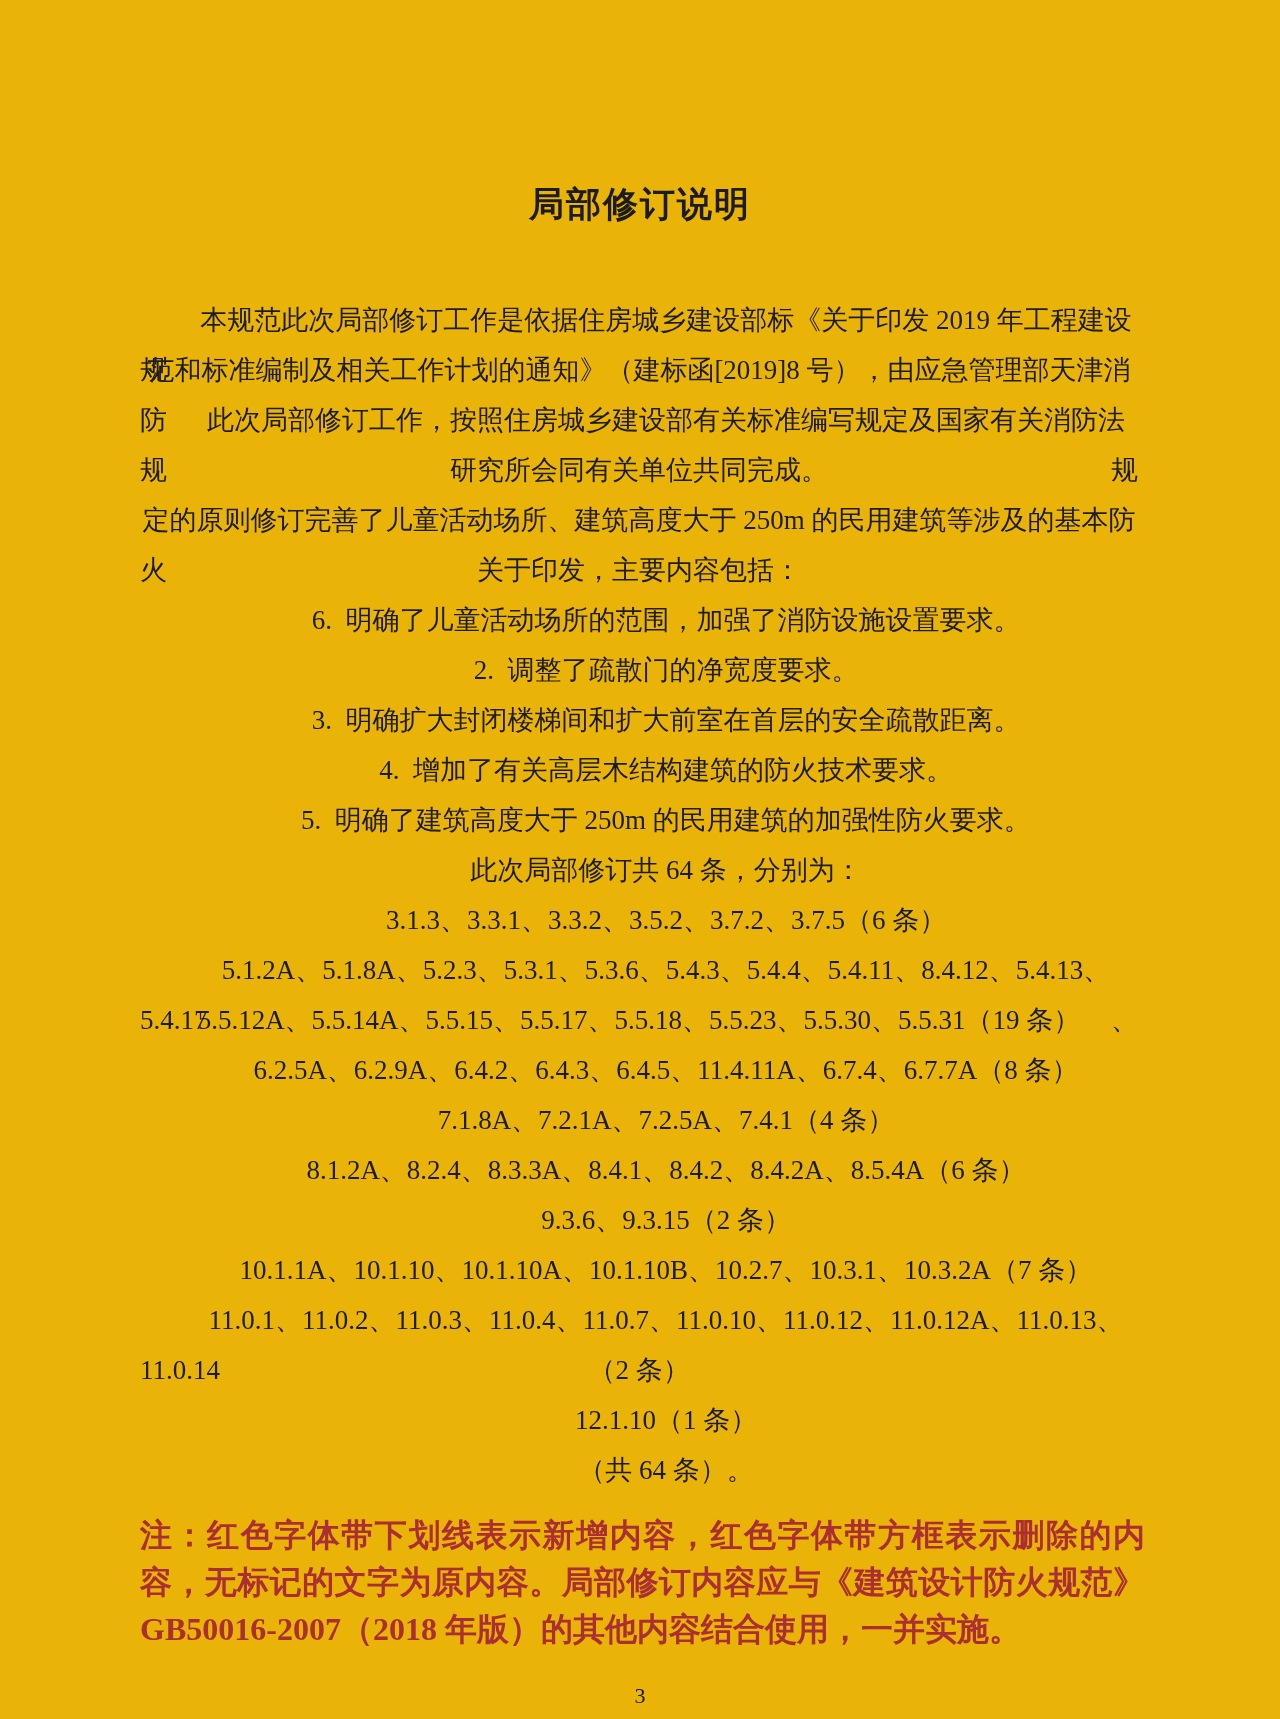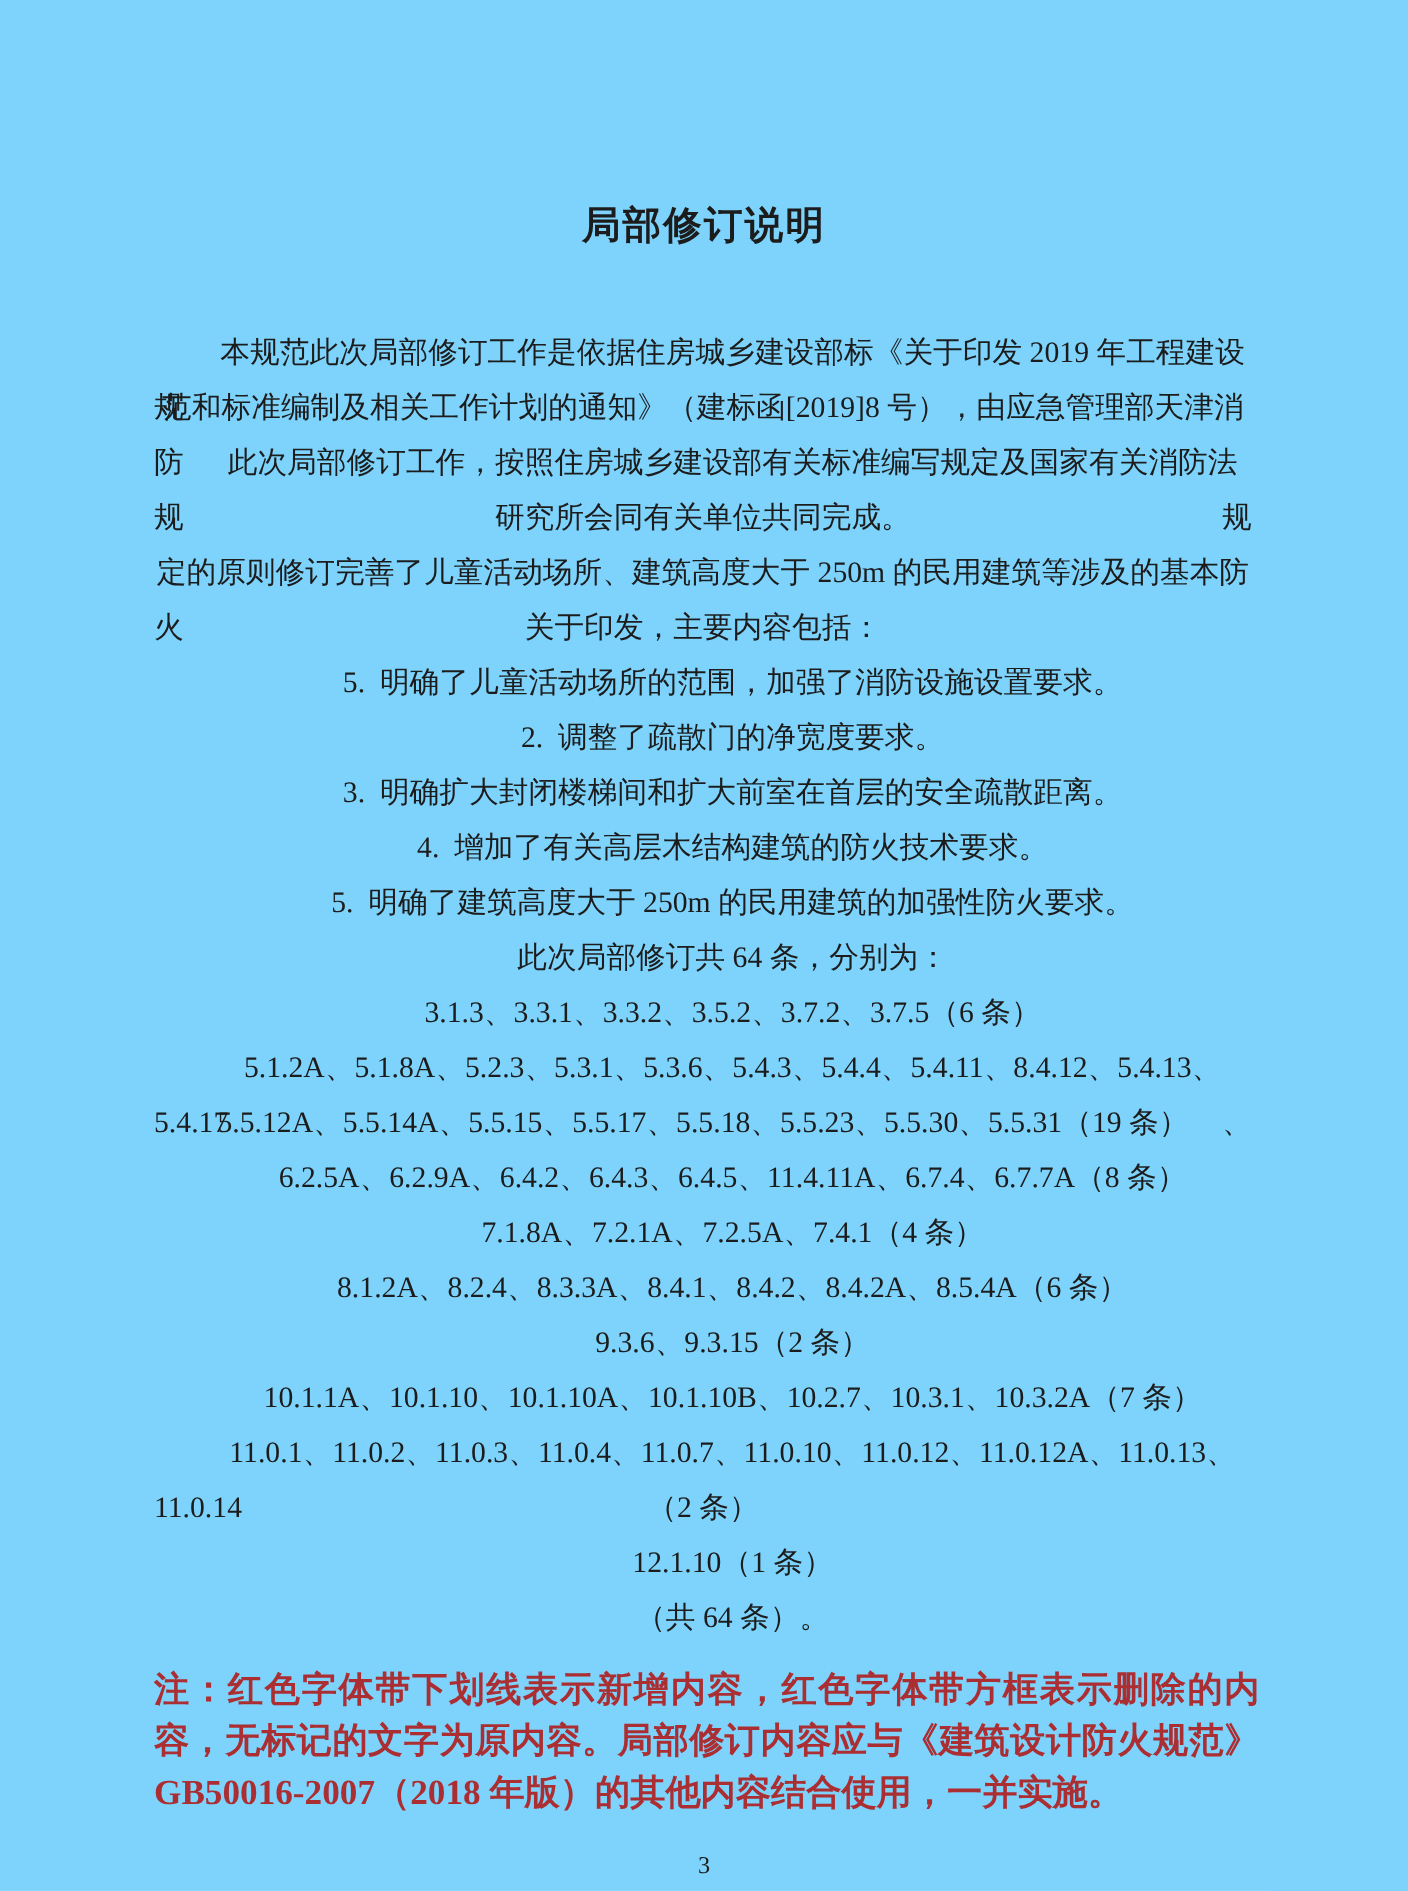--- a/index.html
+++ b/index.html
@@ -4,21 +4,21 @@
 <style>
   html, body {
     margin: 0;
     padding: 0;
     background: #ffffff;
   }
   .page {
     position: relative;
     width: 1280px;
     height: 1719px;
-    background: #7dd3fc;
+    background: #eab308;
     overflow: hidden;
     font-family: "Liberation Serif", "DejaVu Serif", serif;
     color: #1c1c1c;
   }
   .doc-title {
     position: absolute;
     top: 182px;
     left: 0;
     width: 100%;
     text-align: center;
@@ -79,21 +79,21 @@
 
   <div class="doc-title">局部修订说明</div>
 
   <div class="body-block">
     <div class="line indent fill">本规范此次局部修订工作是依据住房城乡建设部标《关于印发 2019 年工程建设规</div>
     <div class="line fill">范和标准编制及相关工作计划的通知》（建标函[2019]8 号），由应急管理部天津消防</div>
     <div class="line indent fill">此次局部修订工作，按照住房城乡建设部有关标准编写规定及国家有关消防法规规</div>
     <div class="line">研究所会同有关单位共同完成。</div>
     <div class="line fill">定的原则修订完善了儿童活动场所、建筑高度大于 250m 的民用建筑等涉及的基本防火</div>
     <div class="line">关于印发，主要内容包括：</div>
-    <div class="line indent">5.  明确了儿童活动场所的范围，加强了消防设施设置要求。</div>
+    <div class="line indent">6.  明确了儿童活动场所的范围，加强了消防设施设置要求。</div>
     <div class="line indent">2.  调整了疏散门的净宽度要求。</div>
     <div class="line indent">3.  明确扩大封闭楼梯间和扩大前室在首层的安全疏散距离。</div>
     <div class="line indent">4.  增加了有关高层木结构建筑的防火技术要求。</div>
     <div class="line indent">5.  明确了建筑高度大于 250m 的民用建筑的加强性防火要求。</div>
     <div class="line indent">此次局部修订共 64 条，分别为：</div>
     <div class="line indent">3.1.3、3.3.1、3.3.2、3.5.2、3.7.2、3.7.5（6 条）</div>
     <div class="line indent fill">5.1.2A、5.1.8A、5.2.3、5.3.1、5.3.6、5.4.3、5.4.4、5.4.11、8.4.12、5.4.13、5.4.17、</div>
     <div class="line">5.5.12A、5.5.14A、5.5.15、5.5.17、5.5.18、5.5.23、5.5.30、5.5.31（19 条）</div>
     <div class="line indent">6.2.5A、6.2.9A、6.4.2、6.4.3、6.4.5、11.4.11A、6.7.4、6.7.7A（8 条）</div>
     <div class="line indent">7.1.8A、7.2.1A、7.2.5A、7.4.1（4 条）</div>

